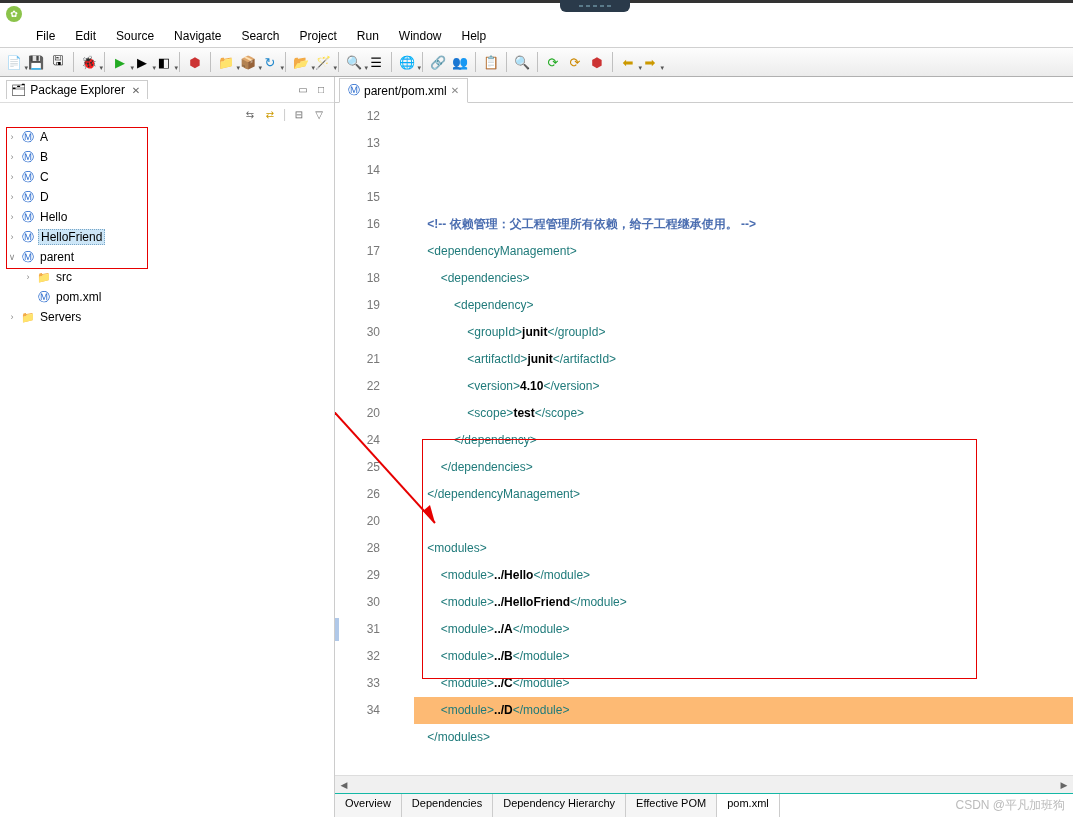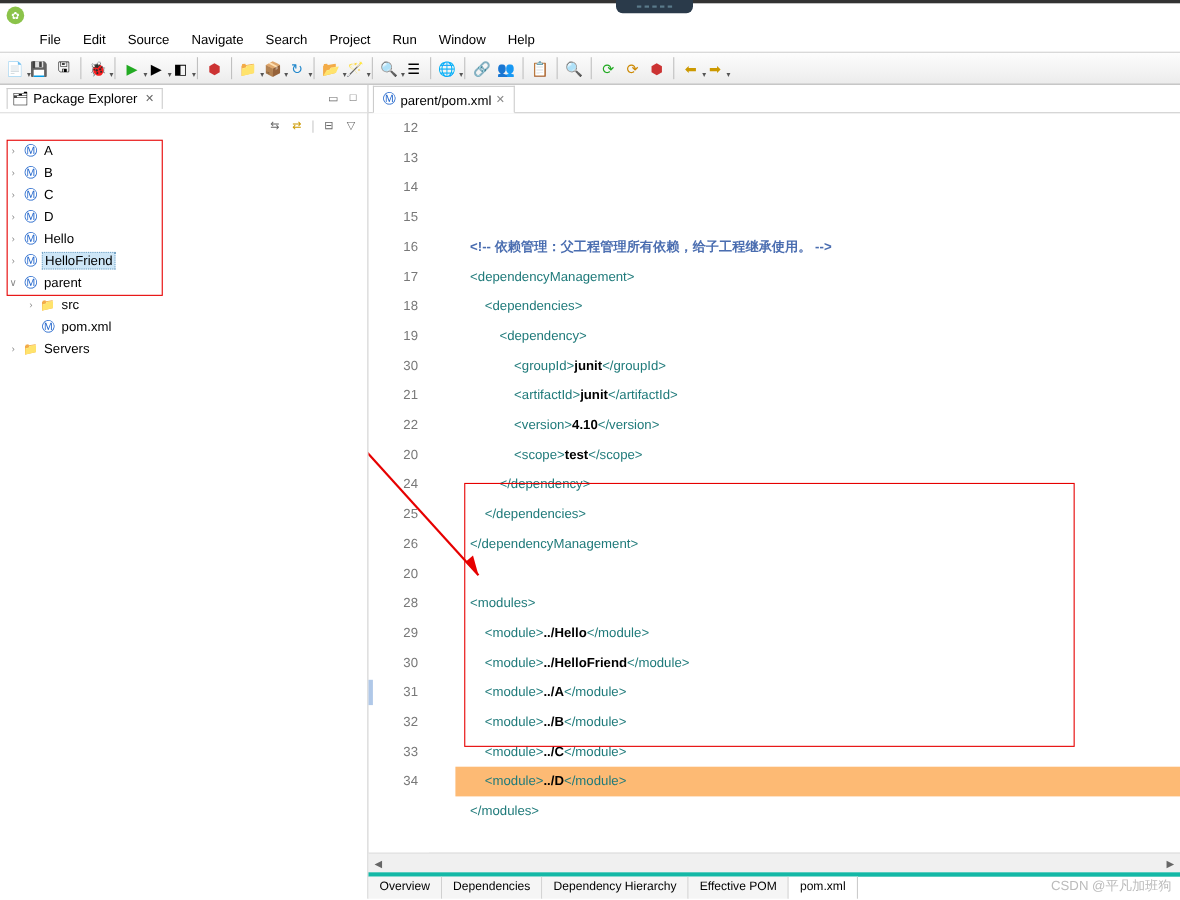--- a/index.html
+++ b/index.html
@@ -45,21 +45,21 @@
 .src { flex:1; white-space:pre; color:#000; position:relative; }
 .srcline { height:27px; }
 .srcline.hl { background:#fdba74; }
 .t-tag { color:#1f7a7a; }
 .t-txt { color:#000; font-weight:bold; }
 .t-cmt { color:#4a6db0; font-weight:bold; }
 .redbox2 { position:absolute; border:1px solid #e60000; pointer-events:none; }
 .arrow { position:absolute; pointer-events:none; }
 .hscroll { height:18px; background:#f0f0f0; border-top:1px solid #ddd; display:flex; align-items:center; }
 .hscroll .l,.hscroll .r { width:18px; text-align:center; color:#666; font-size:9px; }
-.btabs { height:24px; display:flex; border-top:4px solid #14b8a6; }
+.btabs { height:24px; display:flex; border-top:1px solid #14b8a6; }
 .btab { padding:3px 10px; border-right:1px solid #ccc; font-size:11px; cursor:pointer; background:#f5f5f5; }
 .btab.active { background:#fff; }
 .watermark { position:absolute; right:8px; bottom:4px; color:#bbb; font-size:12px; }
 
 .cam-notch { position:absolute; top:0; left:560px; width:70px; height:12px; background:#2a3a4a; border-radius:0 0 6px 6px; display:flex; align-items:center; justify-content:center; gap:3px;}
 .cam-notch i{width:4px;height:2px;background:#5a7a8a;}
 </style>
 </head>
 <body>
 

